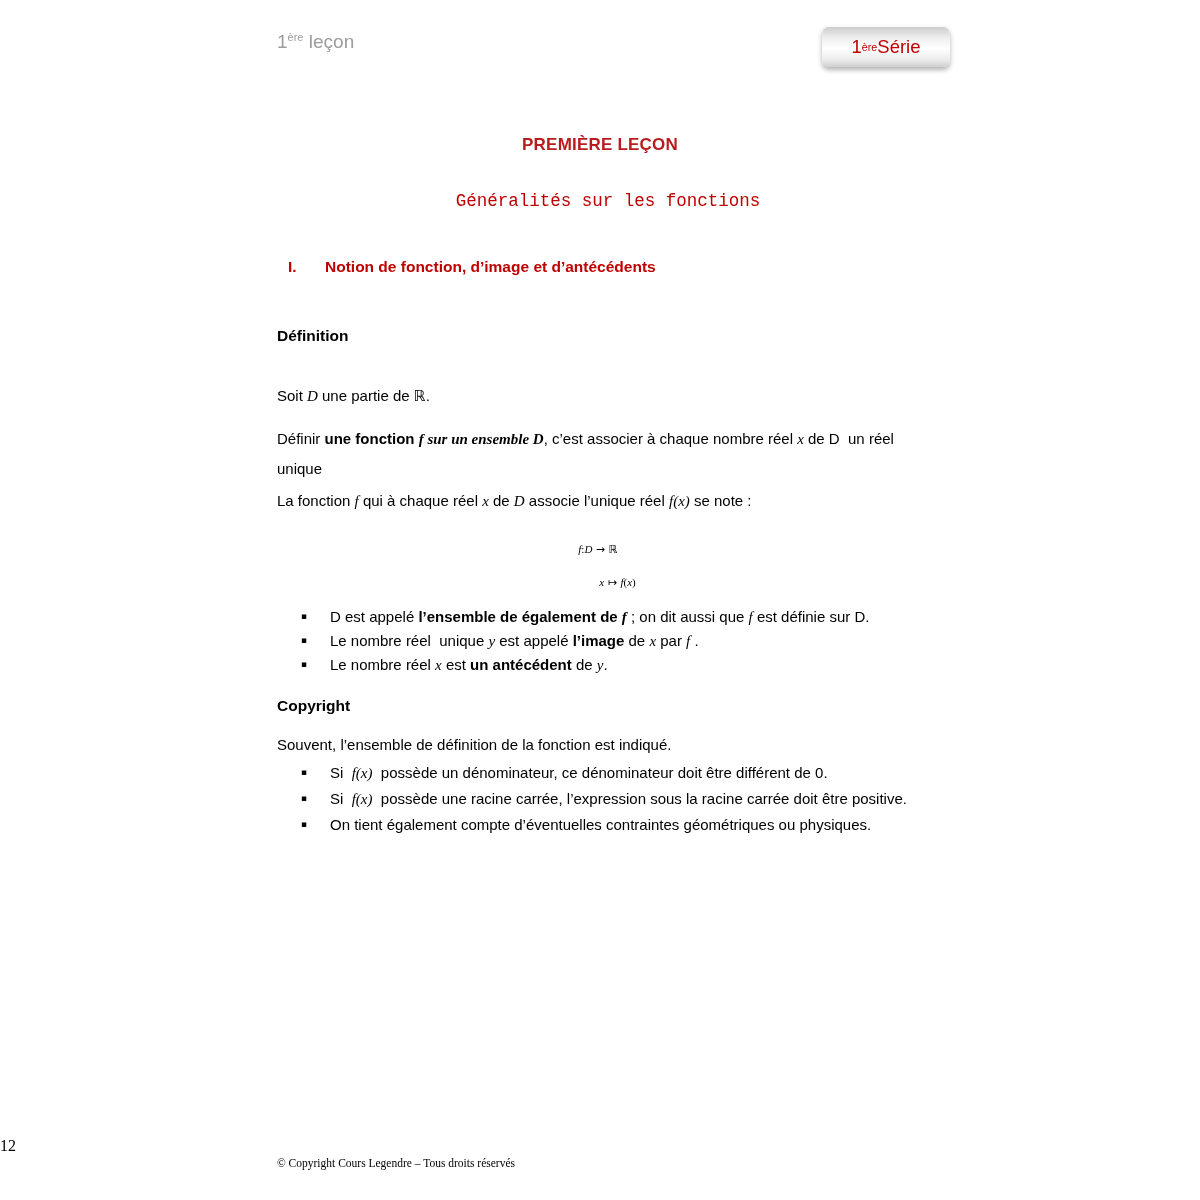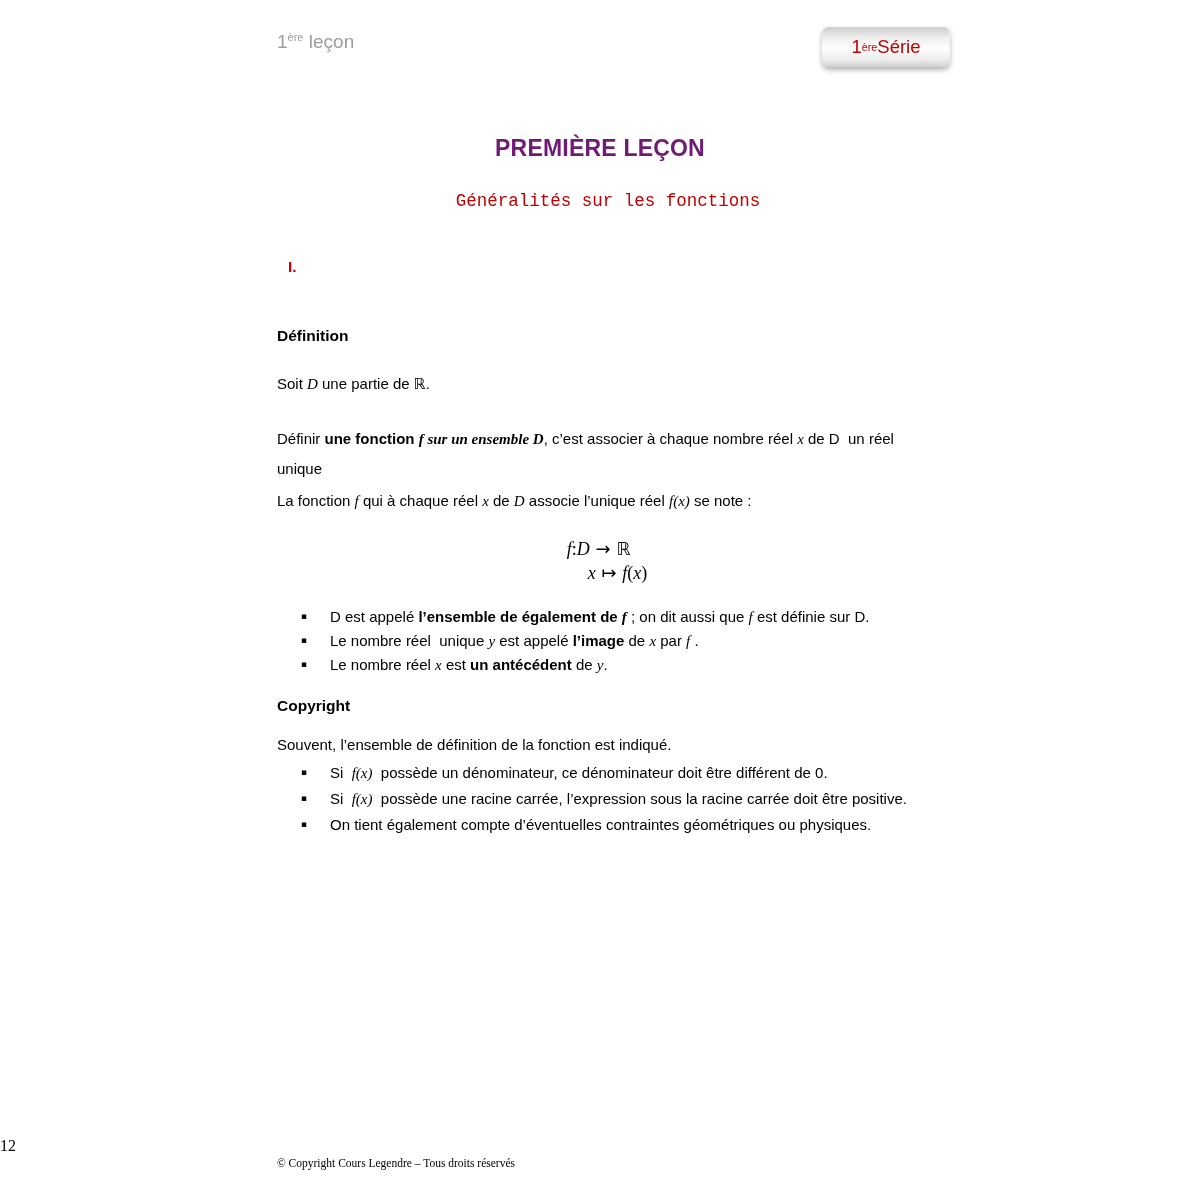--- a/index.html
+++ b/index.html
@@ -25,47 +25,47 @@
   .series-badge{
     position:absolute;left:822px;top:26px;width:128px;height:41px;
     border-radius:7px;
     background:linear-gradient(180deg,#c9c9c9 0%,#eeeeee 28%,#ffffff 55%,#ececec 82%,#cfcfcf 100%);
     box-shadow:0 3px 5px rgba(0,0,0,0.30), inset 0 1px 0 rgba(255,255,255,0.9);
     display:flex;align-items:center;justify-content:center;
     color:#c00000;font-size:18.5px;cursor:pointer;
   }
   .main-title{
     position:absolute;top:135px;left:0;width:100%;margin:0;
-    text-align:center;color:#701a75;font-size:23px;font-weight:700;
+    text-align:center;color:#b91c1c;font-size:17px;font-weight:700;
     letter-spacing:0.2px;
   }
   .subtitle{
     position:absolute;top:183px;left:0;width:100%;margin:8px;
     text-align:center;color:#c00000;font-size:17.5px;font-weight:400;font-family:Liberation Mono, monospace;
   }
   .section-heading{
     position:absolute;left:288px;top:258px;
     color:#c00000;font-weight:700;font-size:15.5px;
     display:flex;
   }
   .sec-num{width:37px;}
   .block{position:absolute;left:277px;width:665px;}
   .def-heading{top:327px;font-weight:700;font-size:15.5px;}
-  .soit{top:375px;}
+  .soit{top:387px;}
   .definir{top:424px;line-height:30px;}
   .la-fonction{top:492px;}
   .math-wrap{
     position:absolute;left:0;top:537px;width:100%;
     text-align:center;
   }
   .math-inner{
     display:inline-block;text-align:left;
-    font-size:18px;line-height:24px;margin-left:14px;
+    font-size:11px;line-height:24px;margin-left:14px;
   }
-  .math-line2{padding-left:21px;}
+  .math-line2{padding-left:21px;margin-top:8px;}
   ul.bullets{
     position:absolute;left:301px;width:640px;margin:0;padding:0;
     list-style:none;
   }
   .bullets-def{top:605px;}
   .bullets-def li{line-height:23px;}
   .bullets-remark{top:760px;}
   .bullets-remark li{line-height:25px;}
   li.bullet-row{display:flex;}
   .bullet{
@@ -95,20 +95,21 @@
       <span class="sup">ère</span>
       <span> Série</span>
     </div>
 
   <h1 class="main-title">PREMIÈRE LEÇON</h1>
 
   <h2 class="subtitle">Généralités sur les fonctions</h2>
 
   <div class="section-heading">
     <span class="sec-num">I.</span>
+    <span class="sec-title">Notion de fonction, d’image et d’antécédents</span>
   </div>
 
   <div class="block def-heading">Définition</div>
 
   <div class="block soit"><span>Soit </span><span class="m">D</span><span> une partie de </span><span class="sym">ℝ</span><span>.</span></div>
 
   <div class="block definir">
     <div><span>Définir </span><span class="b">une fonction </span><span class="b m">f sur un ensemble D</span><span>, c’est associer à chaque nombre réel </span><span class="m">x</span><span> de D&nbsp; un réel unique</span></div>
   </div>
 

